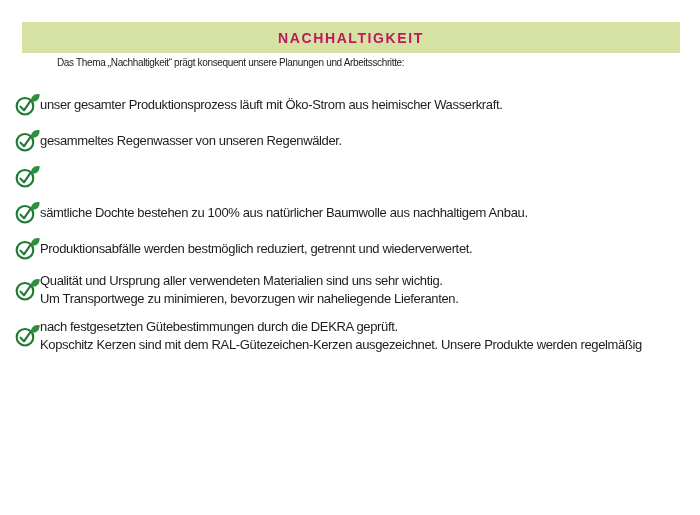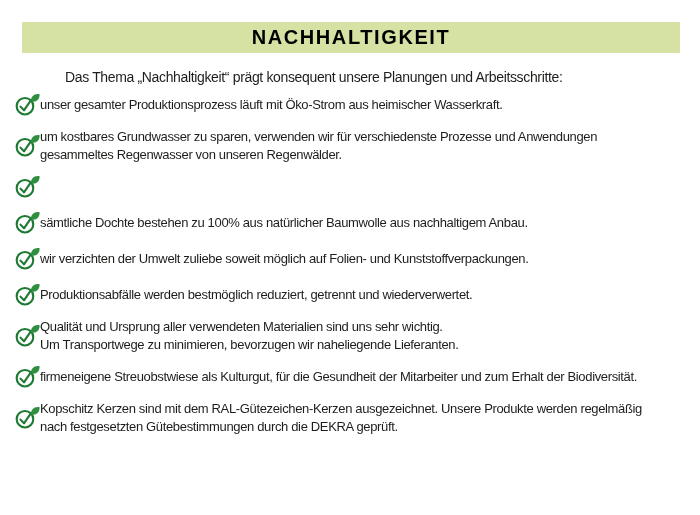--- a/index.html
+++ b/index.html
@@ -25,34 +25,33 @@
     left: 22px;
     top: 22px;
     width: 658px;
     height: 31px;
     background: var(--header_bg);
     display: flex;
     align-items: center;
     justify-content: center;
   }
   .header-title {
-    font-size: 20px;
+    font-size: 14px;
     font-weight: bold;
     letter-spacing: 1.6px;
-    color: #000000;
+    color: #be185d;
   }
   .intro {
     position: absolute;
     left: 57px;
-    top: 68px;
-    font-size: 14px;
+    top: 54px;
+    font-size: 10px;
     letter-spacing: -0.35px;
     line-height: 18px;
     white-space: nowrap;
-    margin-left: 8px;
   }
   .list {
     position: absolute;
     left: 14px;
     top: 92px;
     display: flex;
     flex-direction: column;
     row-gap: 10px;
   }
   .row {
@@ -97,21 +96,20 @@
 
   <div class="row">
     <span class="icon-wrap">
       <svg viewBox="0 0 32 32" xmlns="http://www.w3.org/2000/svg" aria-hidden="true">
         <circle cx="13.5" cy="17.5" r="10.2" fill="none" stroke="var(--icon_ring)" stroke-width="2.6"></circle>
         <path d="M8 18 L12.3 22.5 L20.5 10.5" fill="none" stroke="var(--icon_ring)" stroke-width="2.6" stroke-linecap="round" stroke-linejoin="round"></path>
         <path d="M21 11.5 C20.2 6 25 1.5 31.5 2.8 C31.8 9 27.5 12.6 22.5 11.9 C21.9 11.8 21.4 11.7 21 11.5 Z" fill="var(--icon_leaf)"></path>
       </svg>
     </span>
     <div class="text-lines">
-        <div>um kostbares Grundwasser zu sparen, verwenden wir für verschiedenste Prozesse und Anwendungen</div>
         <div>gesammeltes Regenwasser von unseren Regenwälder.</div>
       </div>
   </div>
 
 
   <div class="row">
     <span class="icon-wrap">
       <svg viewBox="0 0 32 32" xmlns="http://www.w3.org/2000/svg" aria-hidden="true">
         <circle cx="13.5" cy="17.5" r="10.2" fill="none" stroke="var(--icon_ring)" stroke-width="2.6"></circle>
         <path d="M8 18 L12.3 22.5 L20.5 10.5" fill="none" stroke="var(--icon_ring)" stroke-width="2.6" stroke-linecap="round" stroke-linejoin="round"></path>
@@ -126,32 +124,20 @@
         <circle cx="13.5" cy="17.5" r="10.2" fill="none" stroke="var(--icon_ring)" stroke-width="2.6"></circle>
         <path d="M8 18 L12.3 22.5 L20.5 10.5" fill="none" stroke="var(--icon_ring)" stroke-width="2.6" stroke-linecap="round" stroke-linejoin="round"></path>
         <path d="M21 11.5 C20.2 6 25 1.5 31.5 2.8 C31.8 9 27.5 12.6 22.5 11.9 C21.9 11.8 21.4 11.7 21 11.5 Z" fill="var(--icon_leaf)"></path>
       </svg>
     </span>
     <div class="text-lines">
         <div>sämtliche Dochte bestehen zu 100% aus natürlicher Baumwolle aus nachhaltigem Anbau.</div>
       </div>
   </div>
 
-  <div class="row">
-    <span class="icon-wrap">
-      <svg viewBox="0 0 32 32" xmlns="http://www.w3.org/2000/svg" aria-hidden="true">
-        <circle cx="13.5" cy="17.5" r="10.2" fill="none" stroke="var(--icon_ring)" stroke-width="2.6"></circle>
-        <path d="M8 18 L12.3 22.5 L20.5 10.5" fill="none" stroke="var(--icon_ring)" stroke-width="2.6" stroke-linecap="round" stroke-linejoin="round"></path>
-        <path d="M21 11.5 C20.2 6 25 1.5 31.5 2.8 C31.8 9 27.5 12.6 22.5 11.9 C21.9 11.8 21.4 11.7 21 11.5 Z" fill="var(--icon_leaf)"></path>
-      </svg>
-    </span>
-    <div class="text-lines">
-        <div>wir verzichten der Umwelt zuliebe soweit möglich auf Folien- und Kunststoffverpackungen.</div>
-      </div>
-  </div>
 
   <div class="row">
     <span class="icon-wrap">
       <svg viewBox="0 0 32 32" xmlns="http://www.w3.org/2000/svg" aria-hidden="true">
         <circle cx="13.5" cy="17.5" r="10.2" fill="none" stroke="var(--icon_ring)" stroke-width="2.6"></circle>
         <path d="M8 18 L12.3 22.5 L20.5 10.5" fill="none" stroke="var(--icon_ring)" stroke-width="2.6" stroke-linecap="round" stroke-linejoin="round"></path>
         <path d="M21 11.5 C20.2 6 25 1.5 31.5 2.8 C31.8 9 27.5 12.6 22.5 11.9 C21.9 11.8 21.4 11.7 21 11.5 Z" fill="var(--icon_leaf)"></path>
       </svg>
     </span>
     <div class="text-lines">
@@ -166,39 +152,27 @@
         <path d="M8 18 L12.3 22.5 L20.5 10.5" fill="none" stroke="var(--icon_ring)" stroke-width="2.6" stroke-linecap="round" stroke-linejoin="round"></path>
         <path d="M21 11.5 C20.2 6 25 1.5 31.5 2.8 C31.8 9 27.5 12.6 22.5 11.9 C21.9 11.8 21.4 11.7 21 11.5 Z" fill="var(--icon_leaf)"></path>
       </svg>
     </span>
     <div class="text-lines">
         <div>Qualität und Ursprung aller verwendeten Materialien sind uns sehr wichtig.</div>
         <div>Um Transportwege zu minimieren, bevorzugen wir naheliegende Lieferanten.</div>
       </div>
   </div>
 
-  <div class="row">
-    <span class="icon-wrap">
-      <svg viewBox="0 0 32 32" xmlns="http://www.w3.org/2000/svg" aria-hidden="true">
-        <circle cx="13.5" cy="17.5" r="10.2" fill="none" stroke="var(--icon_ring)" stroke-width="2.6"></circle>
-        <path d="M8 18 L12.3 22.5 L20.5 10.5" fill="none" stroke="var(--icon_ring)" stroke-width="2.6" stroke-linecap="round" stroke-linejoin="round"></path>
-        <path d="M21 11.5 C20.2 6 25 1.5 31.5 2.8 C31.8 9 27.5 12.6 22.5 11.9 C21.9 11.8 21.4 11.7 21 11.5 Z" fill="var(--icon_leaf)"></path>
-      </svg>
-    </span>
-    <div class="text-lines">
-        <div>firmeneigene Streuobstwiese als Kulturgut, für die Gesundheit der Mitarbeiter und zum Erhalt der Biodiversität.</div>
-      </div>
-  </div>
 
   <div class="row">
     <span class="icon-wrap">
       <svg viewBox="0 0 32 32" xmlns="http://www.w3.org/2000/svg" aria-hidden="true">
         <circle cx="13.5" cy="17.5" r="10.2" fill="none" stroke="var(--icon_ring)" stroke-width="2.6"></circle>
         <path d="M8 18 L12.3 22.5 L20.5 10.5" fill="none" stroke="var(--icon_ring)" stroke-width="2.6" stroke-linecap="round" stroke-linejoin="round"></path>
         <path d="M21 11.5 C20.2 6 25 1.5 31.5 2.8 C31.8 9 27.5 12.6 22.5 11.9 C21.9 11.8 21.4 11.7 21 11.5 Z" fill="var(--icon_leaf)"></path>
       </svg>
     </span>
     <div class="text-lines">
+        <div>nach festgesetzten Gütebestimmungen durch die DEKRA geprüft.</div>
         <div>Kopschitz Kerzen sind mit dem RAL-Gütezeichen-Kerzen ausgezeichnet. Unsere Produkte werden regelmäßig</div>
-        <div>nach festgesetzten Gütebestimmungen durch die DEKRA geprüft.</div>
       </div>
   </div>
 </div>
 
 </body></html>

